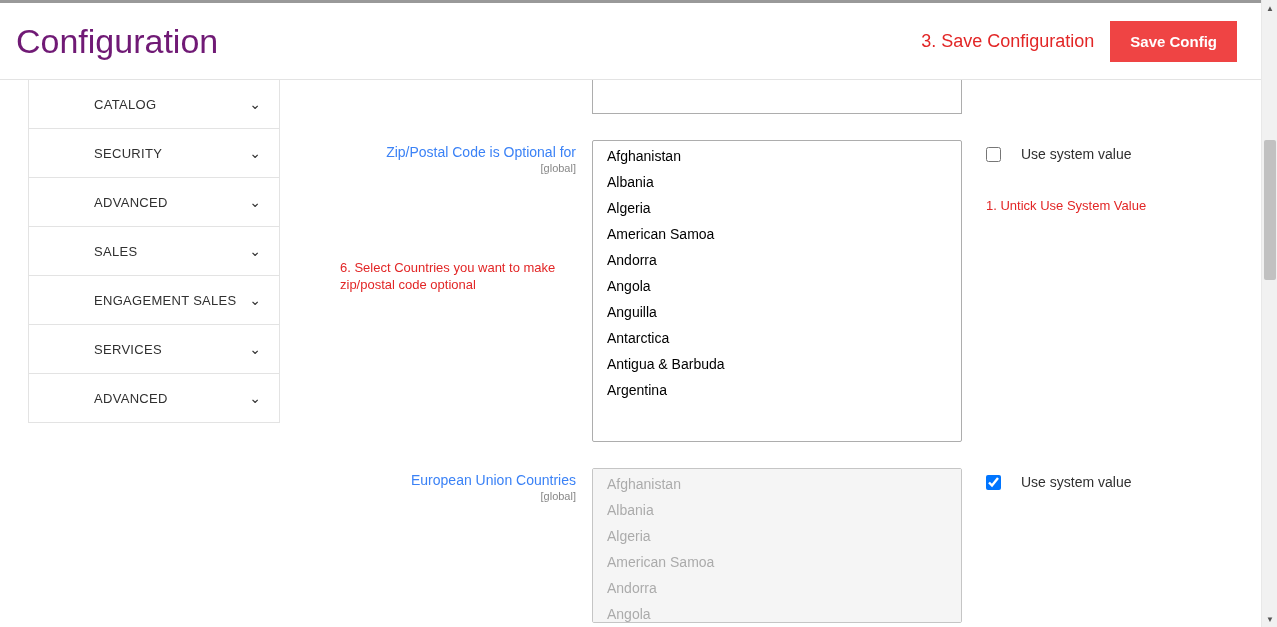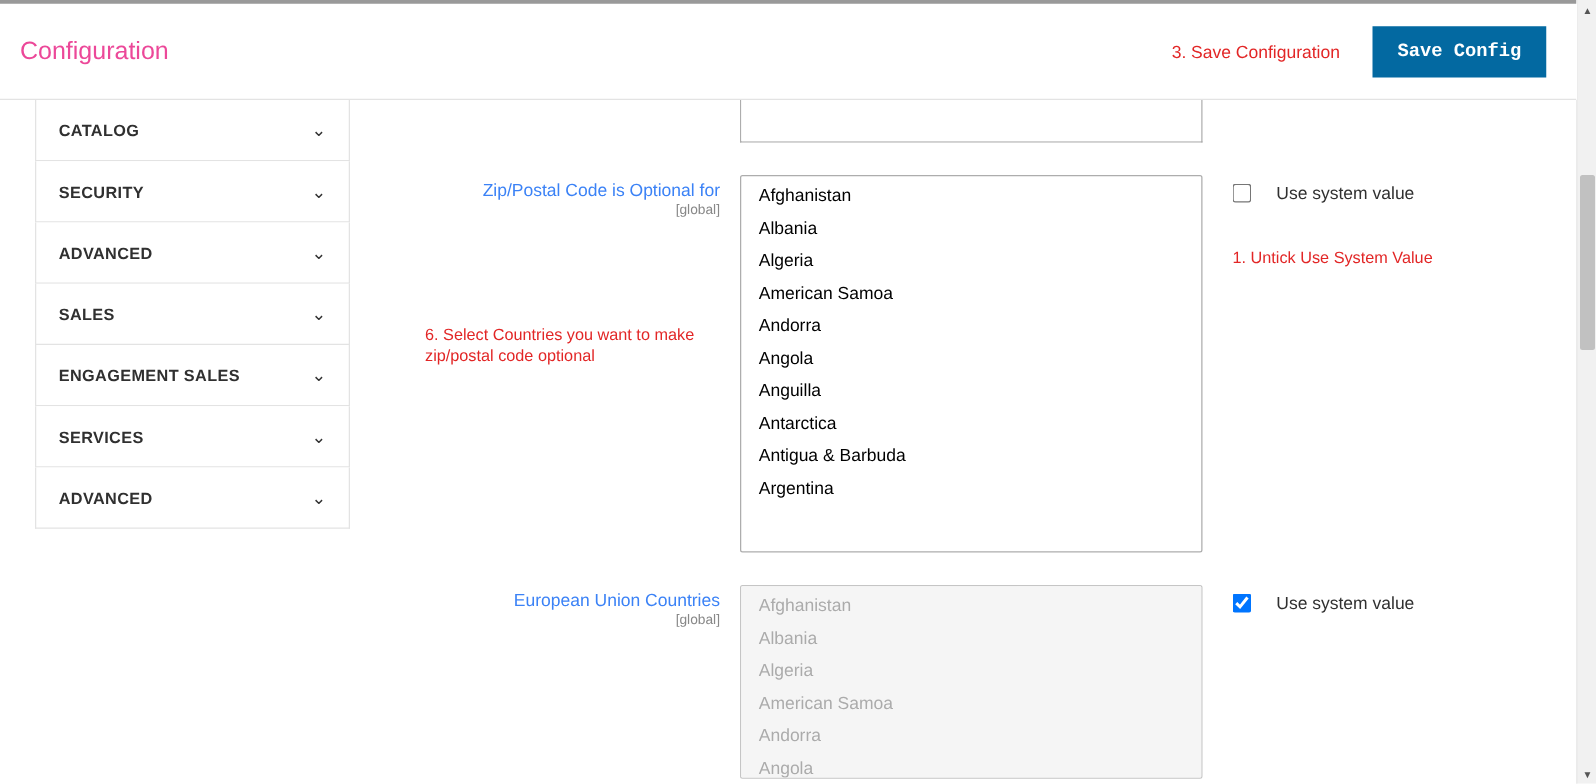--- a/index.html
+++ b/index.html
@@ -42,39 +42,38 @@
     height: 80px;
     background: #fff;
     border-top: 3px solid #999;
     border-bottom: 1px solid #e3e3e3;
     display: flex;
     align-items: center;
     padding: 0 24px 0 16px;
     z-index: 50;
   }
   .header h1 {
-    font-size: 20px;
+    font-size: 34px;
     font-weight: 400;
-    color: #ec4899;
+    color: #701a75;
   }
   .header .spacer { flex: 1; }
   .annot-save {
     color: #e22626;
-    font-size: 14px;
-    margin-right: 26px;
+    font-size: 18px;
+    margin-right: 16px;
   }
   .btn-primary {
-    background: #0369a1;
+    background: #ef4444;
     color: #fff;
     border: none;
     padding: 12px 20px;
     font-size: 15px;
     font-weight: 600;
     cursor: pointer;
-    font-family: Liberation Mono, monospace;
   }
 
   .page {
     position: absolute;
     top: 80px; left: 0; right: 16px; bottom: 0;
     display: flex;
     overflow: hidden;
   }
 
   .sidebar {
@@ -96,25 +95,26 @@
   .sidebar .section {
     border: 1px solid #e3e3e3;
     border-top: none;
     padding: 16px 18px;
     display: flex;
     align-items: center;
     cursor: pointer;
     background: #fff;
   }
   .sidebar .section .label {
-    font-weight: 700;
+    font-weight: 400;
     font-size: 13px;
     letter-spacing: 0.3px;
     color: #303030;
     flex: 1;
+    margin-left: 47px;
   }
   .sidebar .section .chev {
     font-size: 14px;
     color: #333;
   }
 
   .content {
     flex: 1;
     position: relative;
     padding: 0 18px 0 60px;

